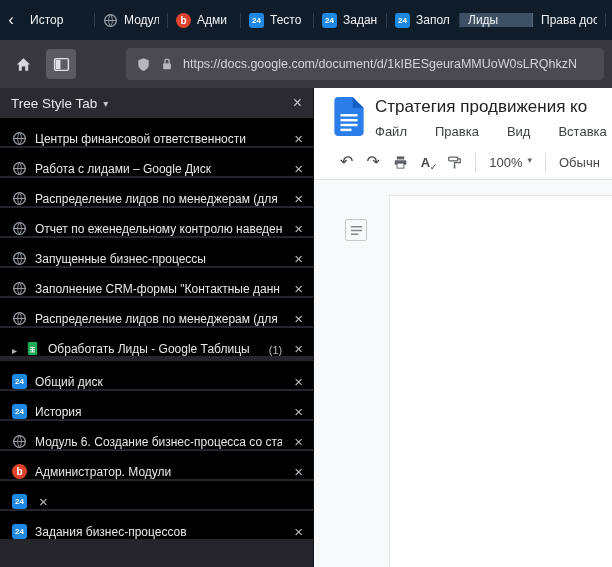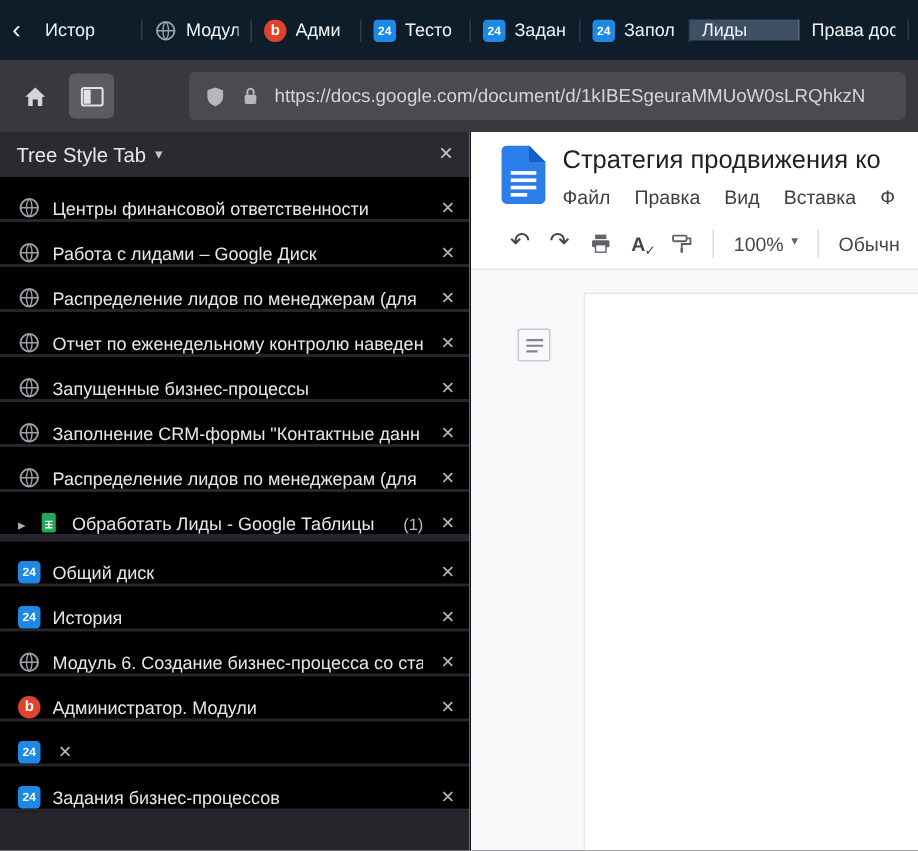--- a/index.html
+++ b/index.html
@@ -53,21 +53,21 @@
   .side-tab .close { color:#b9b9be; font-size:15px; line-height:1; margin-left:4px; }
   .side-tab.group-end { margin-bottom:3px; }
   .expander { color:#b0b0b6; font-size:10px; flex:none; }
 
   
   .content { flex:1; min-width:0; background:#fff; display:flex; flex-direction:column; border-left:1px solid #121117; }
   .docs-header { flex:none; padding:9px 0 6px 20px; display:flex; gap:11px; background:#fff; overflow:hidden; }
   .docs-icon svg { width:30px; height:39px; display:block; }
   .docs-head-text { min-width:0; }
   .doc-title { font-size:17px; color:#202124; white-space:nowrap; overflow:hidden; }
-  .docs-menu { display:flex; gap:16px; font-size:13px; color:#3c4043; margin-top:7px; white-space:nowrap; overflow:hidden; }
+  .docs-menu { display:flex; gap:28px; font-size:13px; color:#3c4043; margin-top:7px; white-space:nowrap; overflow:hidden; }
   .menu-item { flex:none; }
 
   .docs-toolbar { height:35px; flex:none; display:flex; align-items:center; gap:13px; padding-left:26px;
                   background:#fff; border-bottom:1px solid #e4e6e8; color:#454746; white-space:nowrap; overflow:hidden; }
   .tbtn { font-size:16px; line-height:1; color:#454746; display:inline-flex; align-items:center; }
   .tbtn svg { display:block; }
   .spell { position:relative; font-size:13px; font-weight:bold; }
   .spell .chk { position:absolute; right:-7px; bottom:-3px; font-size:9px; font-weight:normal; }
   .tb-select { display:inline-flex; align-items:flex-start; gap:5px; font-size:13px; color:#454746; }
   .tb-select .dd { font-size:9px; color:#5f6368; }

